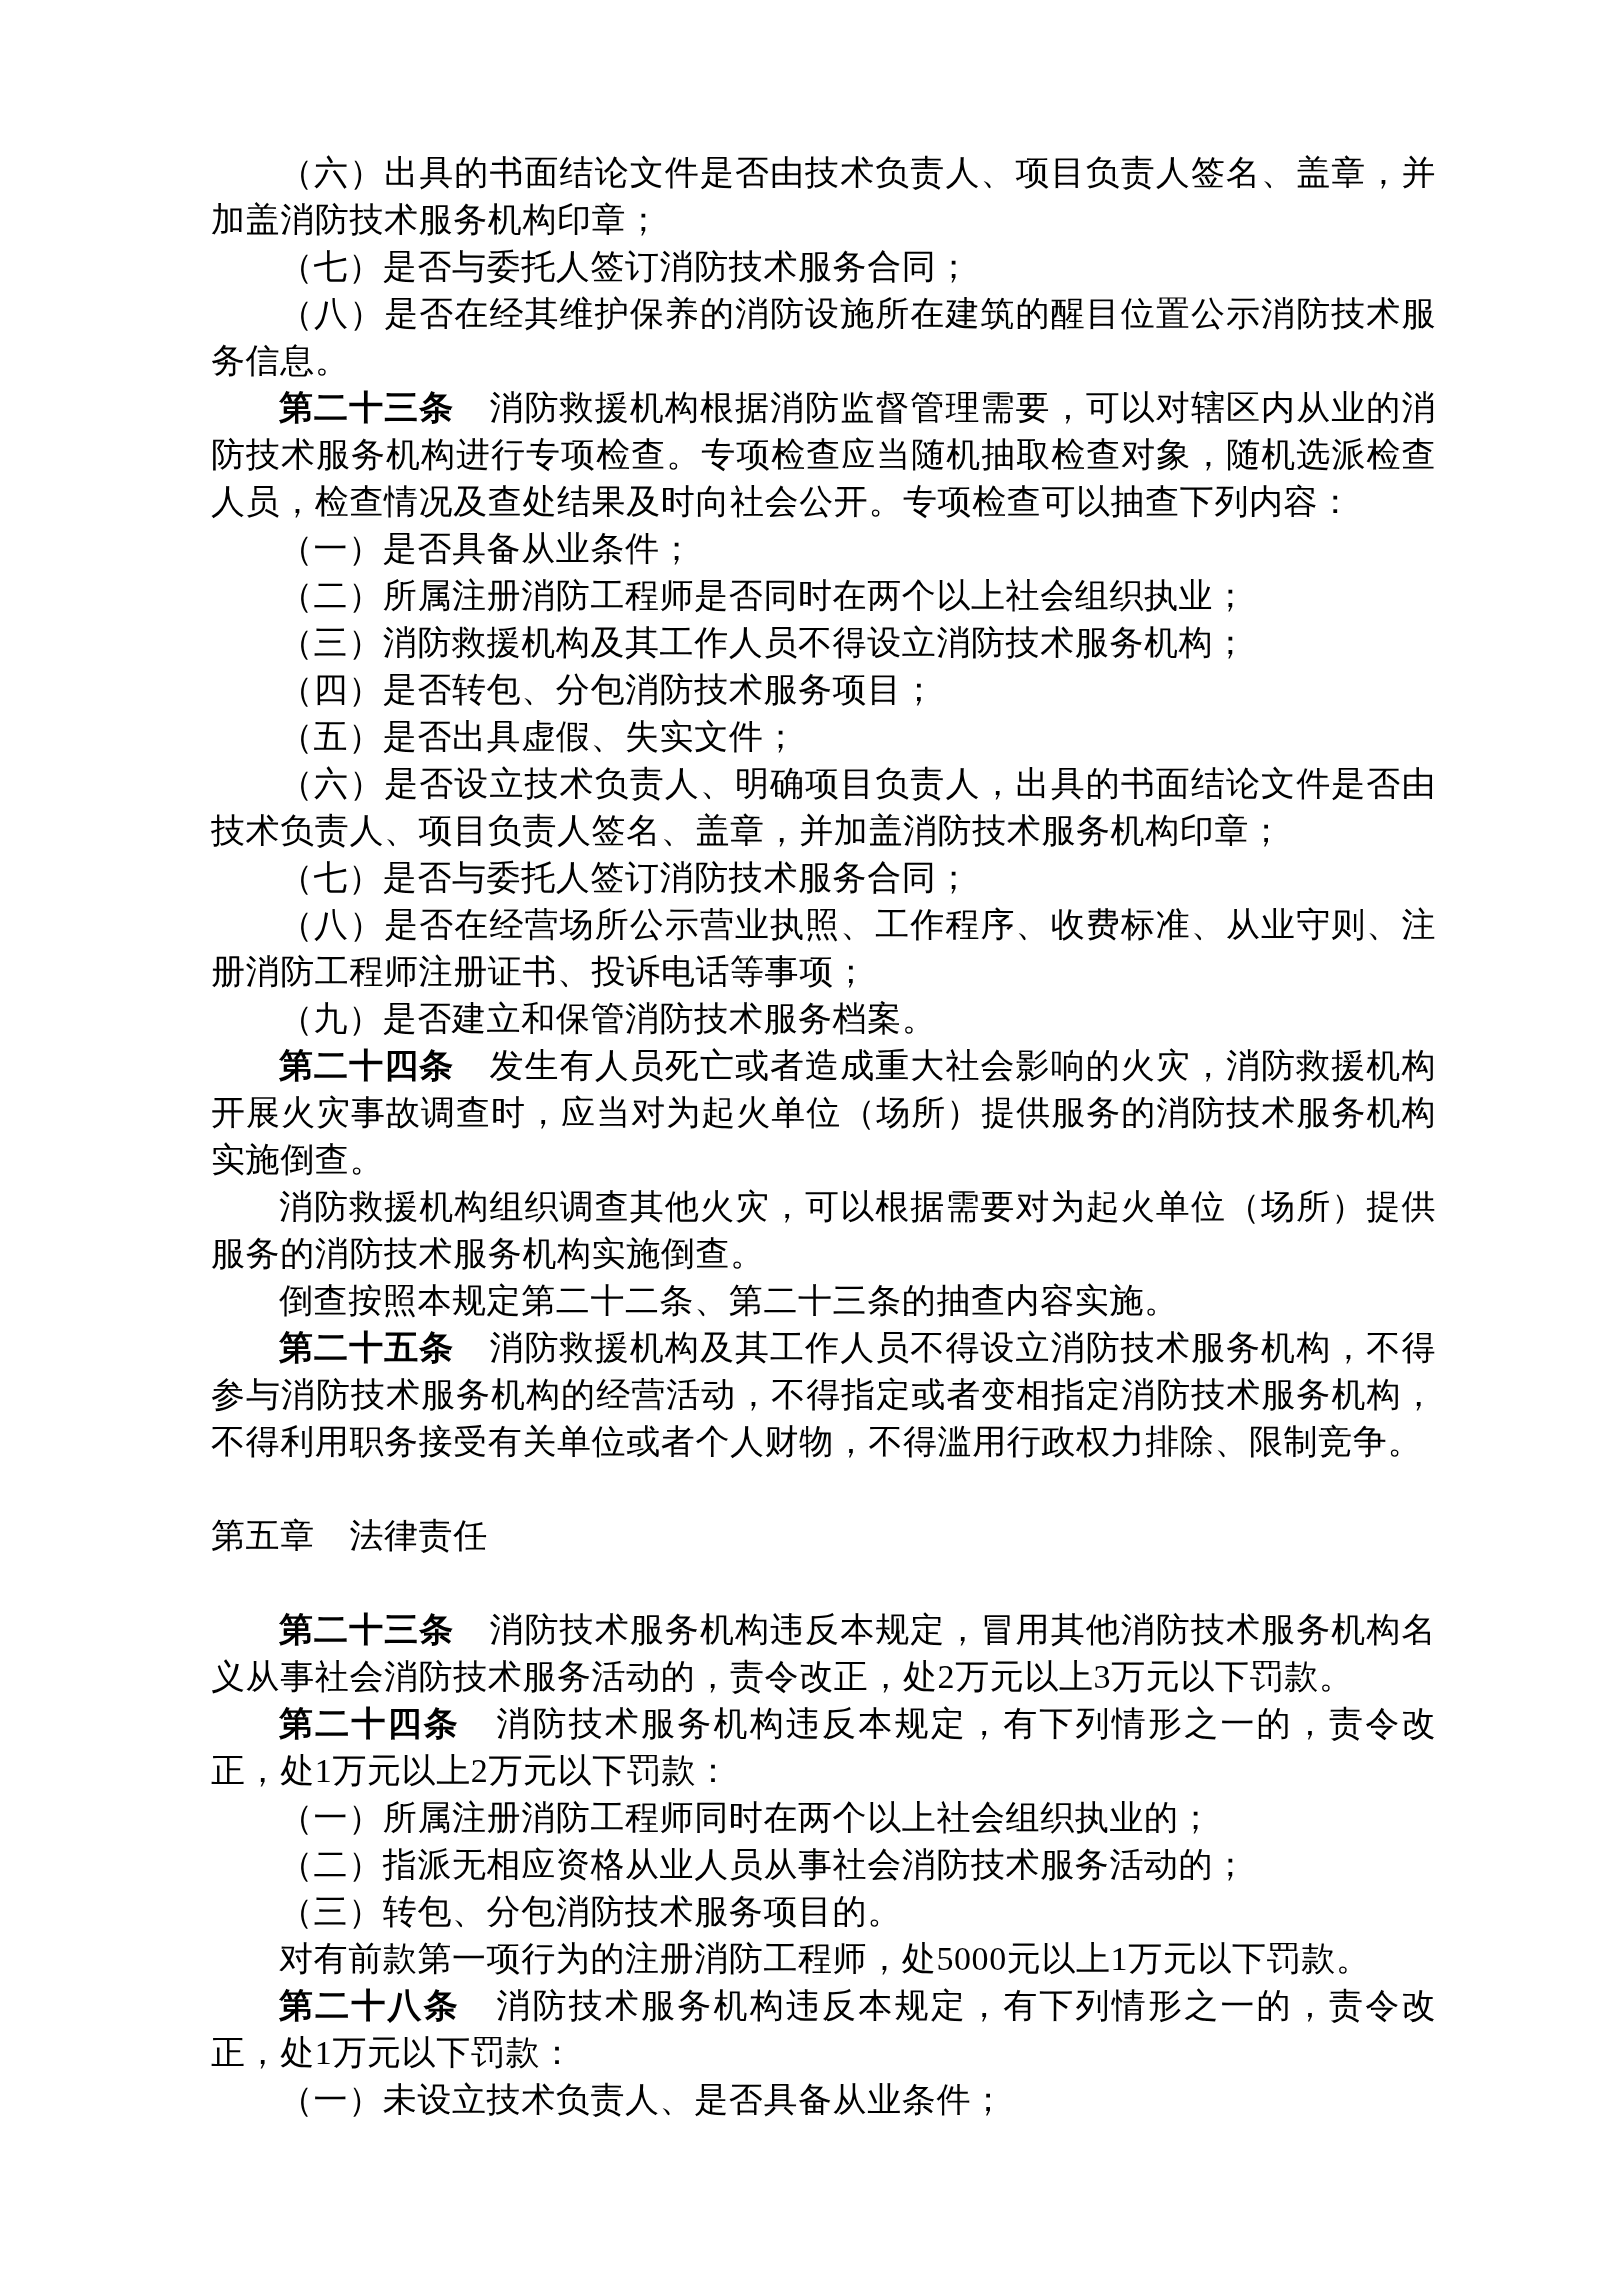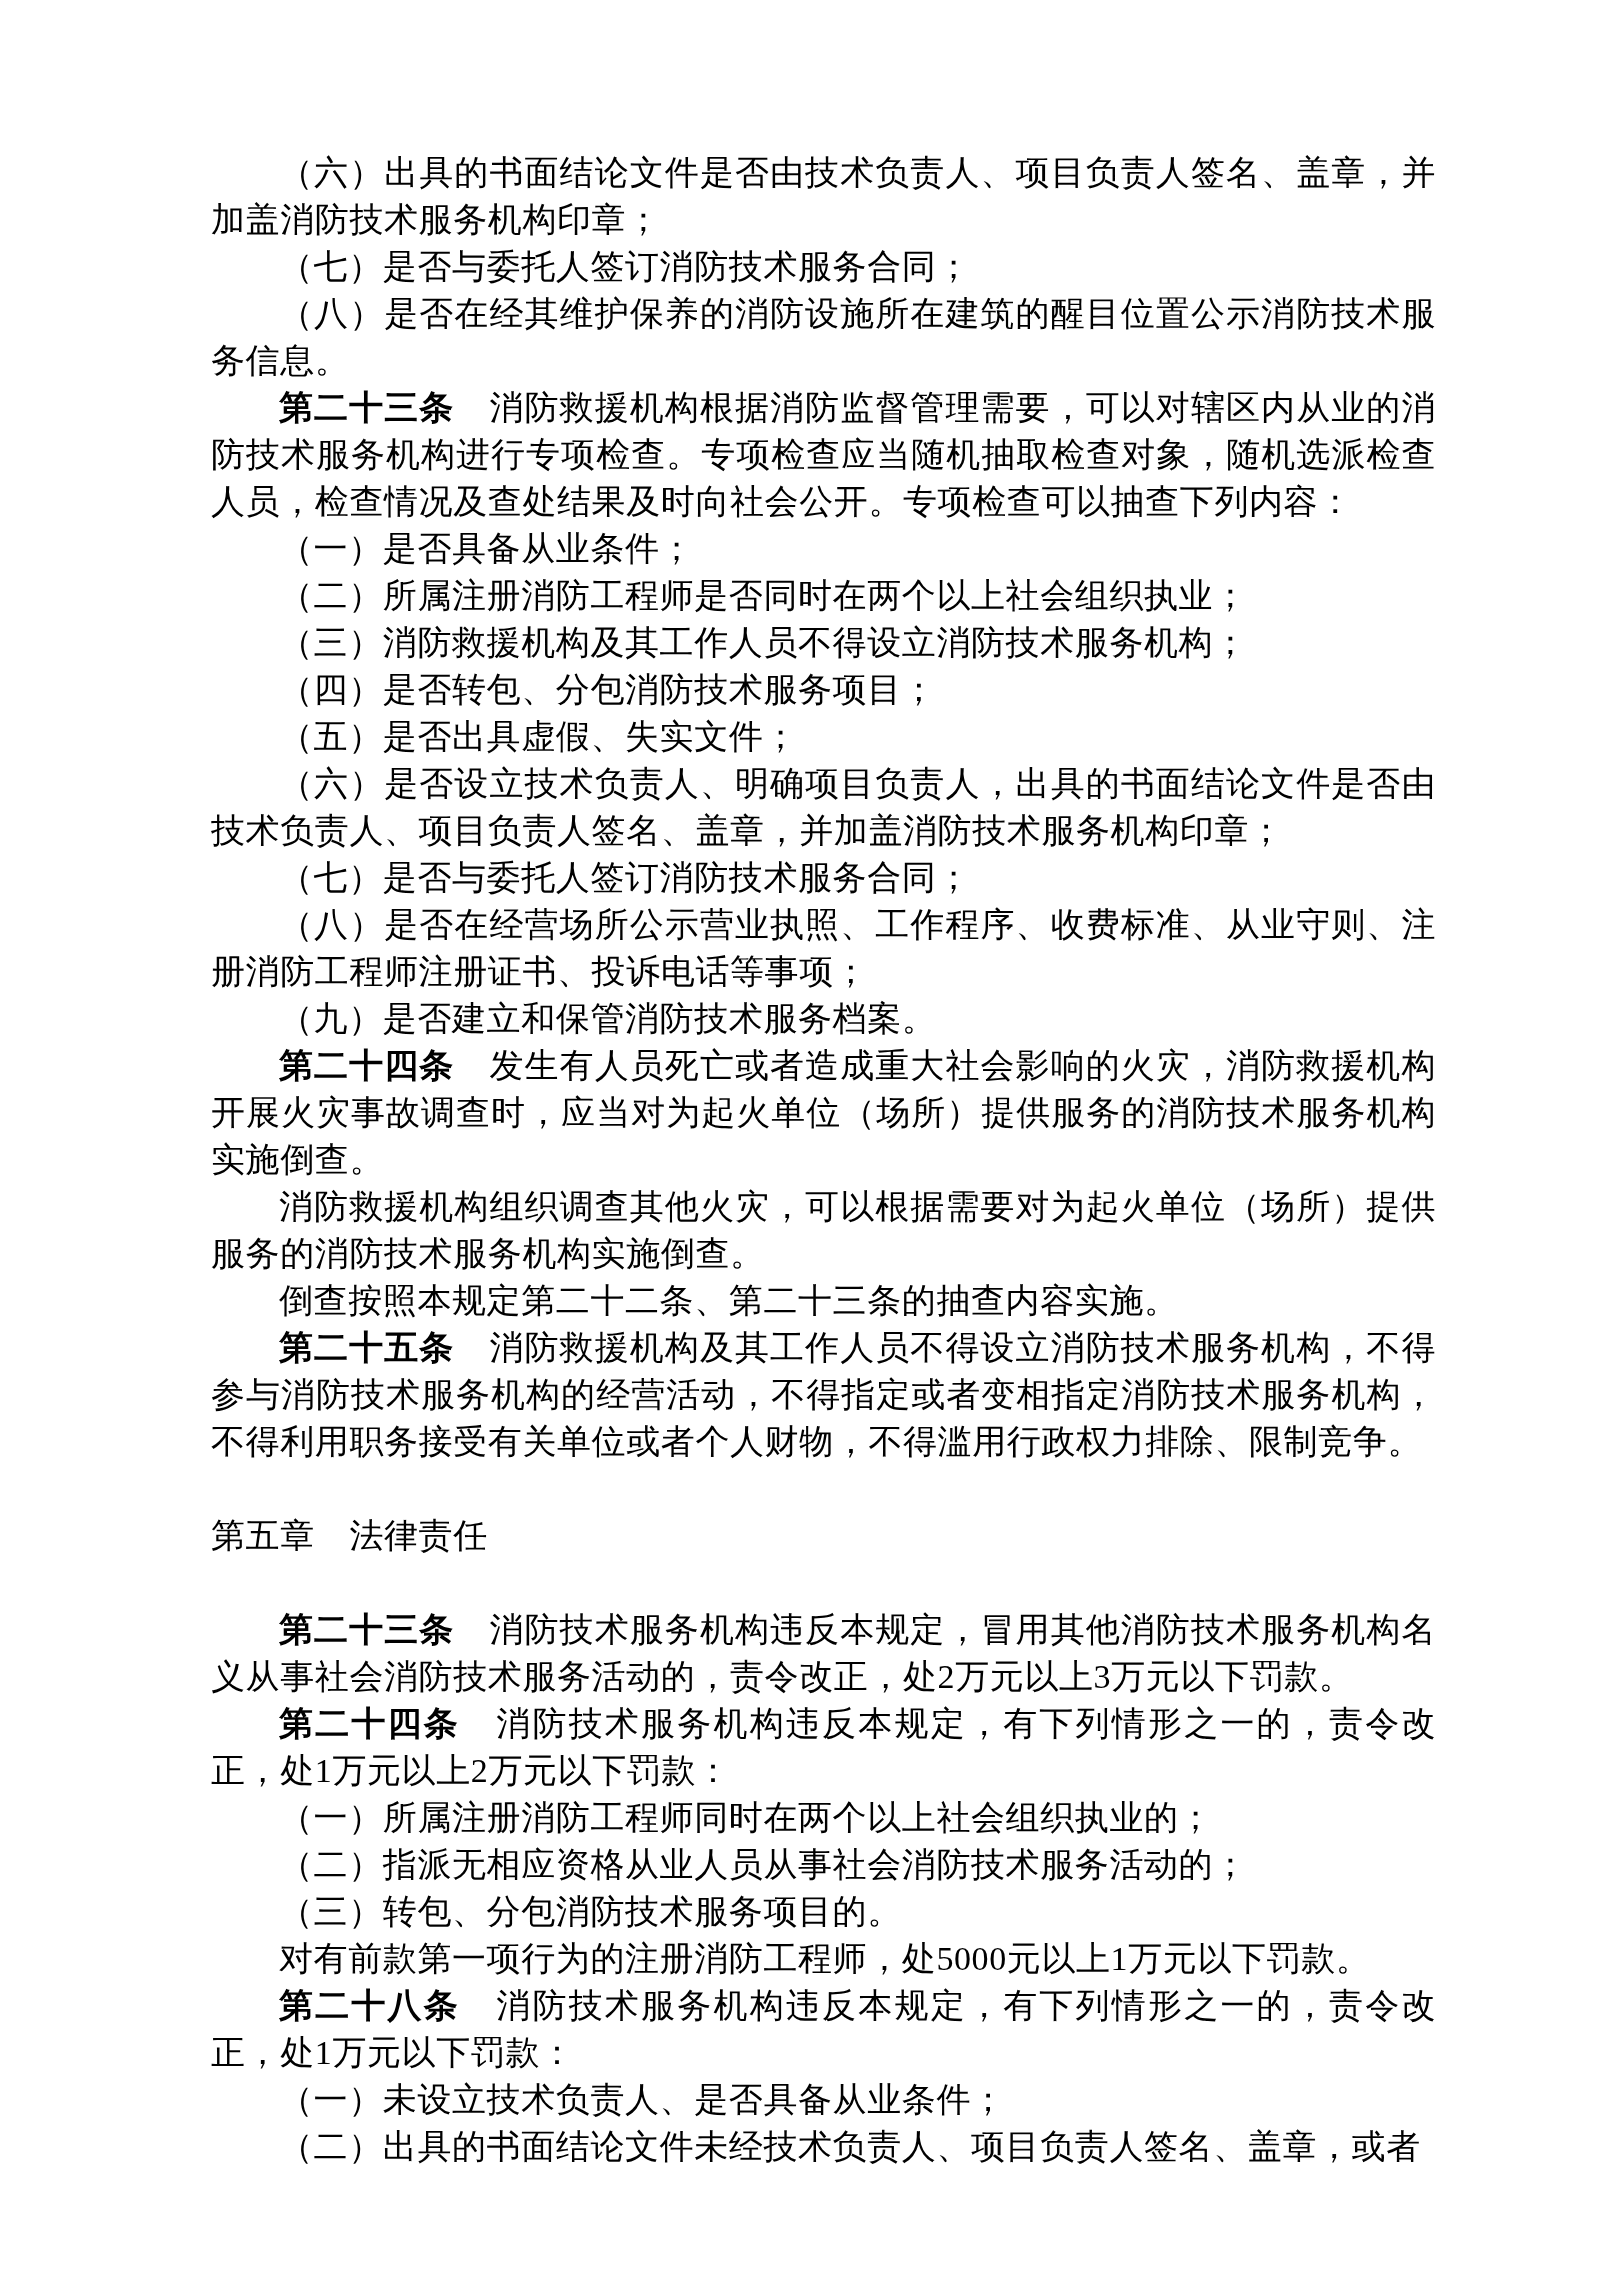--- a/index.html
+++ b/index.html
@@ -66,16 +66,15 @@
       <p class="para body"><span class="art-num">第二十五条</span><span class="txt">　消防救援机构及其工作人员不得设立消防技术服务机构，不得参与消防技术服务机构的经营活动，不得指定或者变相指定消防技术服务机构，不得利用职务接受有关单位或者个人财物，不得滥用行政权力排除、限制竞争。</span></p>
       <p class="para chapter-heading"><span class="txt">第五章　法律责任</span></p>
       <p class="para body"><span class="art-num">第二十三条</span><span class="txt">　消防技术服务机构违反本规定，冒用其他消防技术服务机构名义从事社会消防技术服务活动的，责令改正，处2万元以上3万元以下罚款。</span></p>
       <p class="para body"><span class="art-num">第二十四条</span><span class="txt">　消防技术服务机构违反本规定，有下列情形之一的，责令改正，处1万元以上2万元以下罚款：</span></p>
       <p class="para body"><span class="txt">（一）所属注册消防工程师同时在两个以上社会组织执业的；</span></p>
       <p class="para body"><span class="txt">（二）指派无相应资格从业人员从事社会消防技术服务活动的；</span></p>
       <p class="para body"><span class="txt">（三）转包、分包消防技术服务项目的。</span></p>
       <p class="para body"><span class="txt">对有前款第一项行为的注册消防工程师，处5000元以上1万元以下罚款。</span></p>
       <p class="para body"><span class="art-num">第二十八条</span><span class="txt">　消防技术服务机构违反本规定，有下列情形之一的，责令改正，处1万元以下罚款：</span></p>
       <p class="para body"><span class="txt">（一）未设立技术负责人、是否具备从业条件；</span></p>
-      <p class="para body"><span class="txt">（二）出具的书面结论文件未经技术负责人、项目负责人签名、盖章，或者</span></p>
     </div>
 </div>
 
 
 </body></html>

